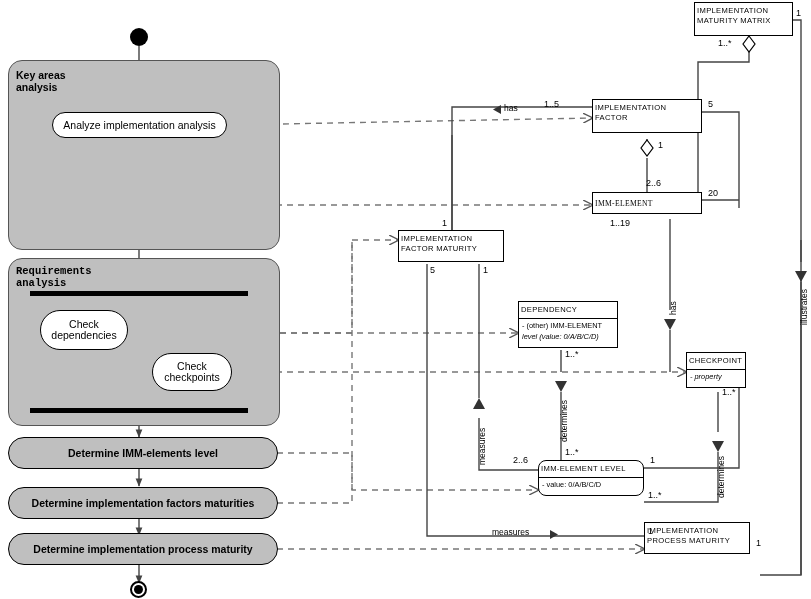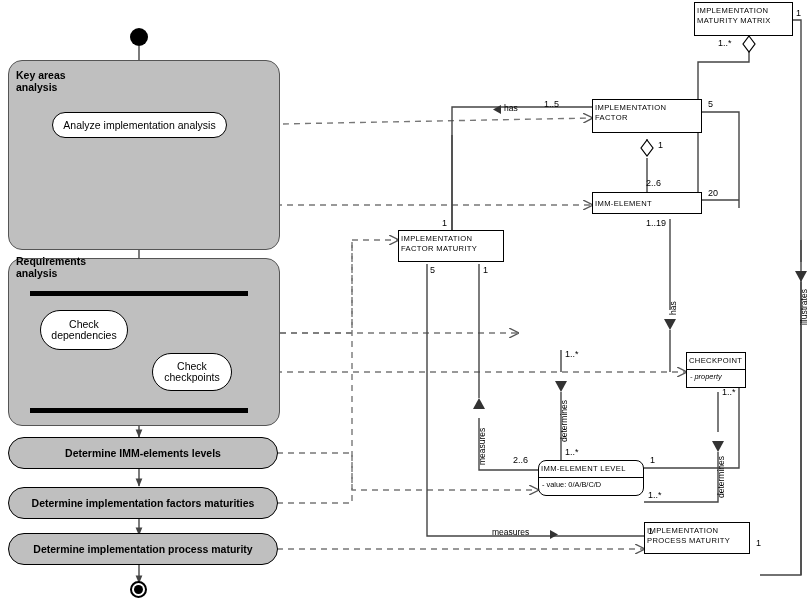--- a/index.html
+++ b/index.html
@@ -145,37 +145,37 @@
     </g>
   </svg>
 
   <div class="node" style="left:130px;top:28px;width:18px;height:18px;"></div>
 
   <div class="lane" style="left:8px;top:60px;width:272px;height:190px;"></div>
   <div class="lane-title" style="left:16px;top:70px;width:120px;">Key areas
 analysis</div>
 
   <div class="lane" style="left:8px;top:258px;width:272px;height:168px;"></div>
-  <div class="lane-title" style="left:16px;top:256px;width:130px;">Requirements
+  <div class="lane-title" style="left:16px;top:266px;width:130px;font-family:Liberation Mono, monospace;">Requirements
 analysis</div>
 
   <div class="act" style="left:52px;top:112px;width:175px;height:26px;">Analyze implementation analysis</div>
 
 
   <div class="bar" style="left:30px;top:291px;width:218px;height:5px;"></div>
 
   <div class="act" style="left:40px;top:310px;width:88px;height:40px;white-space:pre-line;line-height:11px;">Check
 dependencies</div>
 
   <div class="act" style="left:152px;top:353px;width:80px;height:38px;white-space:pre-line;line-height:11px;">Check
 checkpoints</div>
 
   <div class="bar" style="left:30px;top:408px;width:218px;height:5px;"></div>
 
-  <div class="act grey" style="left:8px;top:437px;width:270px;height:32px;">Determine IMM-elements levels</div>
+  <div class="act grey" style="left:8px;top:437px;width:270px;height:32px;">Determine IMM-elements level</div>
 
   <div class="act grey" style="left:8px;top:487px;width:270px;height:32px;">Determine implementation factors maturities</div>
 
   <div class="act grey" style="left:8px;top:533px;width:270px;height:32px;">Determine implementation process maturity</div>
 
   <div class="node ring" style="left:130px;top:581px;width:17px;height:17px;">
       <i></i>
     </div>
 
   <div class="cls" style="left:694px;top:2px;width:99px;height:34px;">
@@ -183,31 +183,38 @@
     <div class="cname" style="white-space:pre-line;">IMPLEMENTATION
 MATURITY MATRIX</div>
   </div>
 
   <div class="cls" style="left:592px;top:99px;width:110px;height:34px;">
     <div class="shadow"></div>
     <div class="cname" style="white-space:pre-line;">IMPLEMENTATION
 FACTOR</div>
   </div>
 
-  <div class="cls" style="left:592px;top:192px;width:110px;height:22px;">
+  <div class="cls" style="left:592px;top:192px;width:110px;height:22px;font-family:Liberation Serif, serif;">
     <div class="shadow"></div>
     <div class="cname" style="padding-top:6px;">IMM-ELEMENT</div>
   </div>
 
   <div class="cls" style="left:398px;top:230px;width:106px;height:32px;">
     <div class="shadow"></div>
     <div class="cname" style="white-space:pre-line;">IMPLEMENTATION
 FACTOR MATURITY</div>
   </div>
 
+  <div class="cls" style="left:518px;top:301px;width:100px;height:47px;">
+    <div class="shadow"></div>
+    <div class="cname">DEPENDENCY</div>
+    <div class="sep"></div>
+    <div class="attr">-  (other) IMM-ELEMENT</div>
+    <div class="attr ital" style="padding-top:0;">level (value: 0/A/B/C/D)</div>
+  </div>
 
   <div class="cls" style="left:686px;top:352px;width:60px;height:36px;">
     <div class="shadow"></div>
     <div class="cname">CHECKPOINT</div>
     <div class="sep"></div>
     <div class="attr ital">-  property</div>
   </div>
 
   <div class="cls" style="left:538px;top:460px;width:106px;height:36px;border-radius:8px;">
     <div class="shadow"></div>
@@ -238,21 +245,21 @@
 
   <div class="mult" style="left:796px;top:8px;">1</div>
   <div class="mult" style="left:718px;top:38px;">1..*</div>
 
   <div class="mult" style="left:544px;top:99px;">1..5</div>
   <div class="mult" style="left:708px;top:99px;">5</div>
   <div class="mult" style="left:658px;top:140px;">1</div>
 
   <div class="mult" style="left:646px;top:178px;">2..6</div>
   <div class="mult" style="left:708px;top:188px;">20</div>
-  <div class="mult" style="left:646px;top:218px;">1..19</div>
+  <div class="mult" style="left:610px;top:218px;">1..19</div>
 
   <div class="mult" style="left:442px;top:218px;">1</div>
   <div class="mult" style="left:430px;top:265px;">5</div>
   <div class="mult" style="left:483px;top:265px;">1</div>
 
   <div class="mult" style="left:565px;top:349px;">1..*</div>
   <div class="mult" style="left:722px;top:387px;">1..*</div>
 
   <div class="mult" style="left:565px;top:447px;">1..*</div>
   <div class="mult" style="left:513px;top:455px;">2..6</div>

